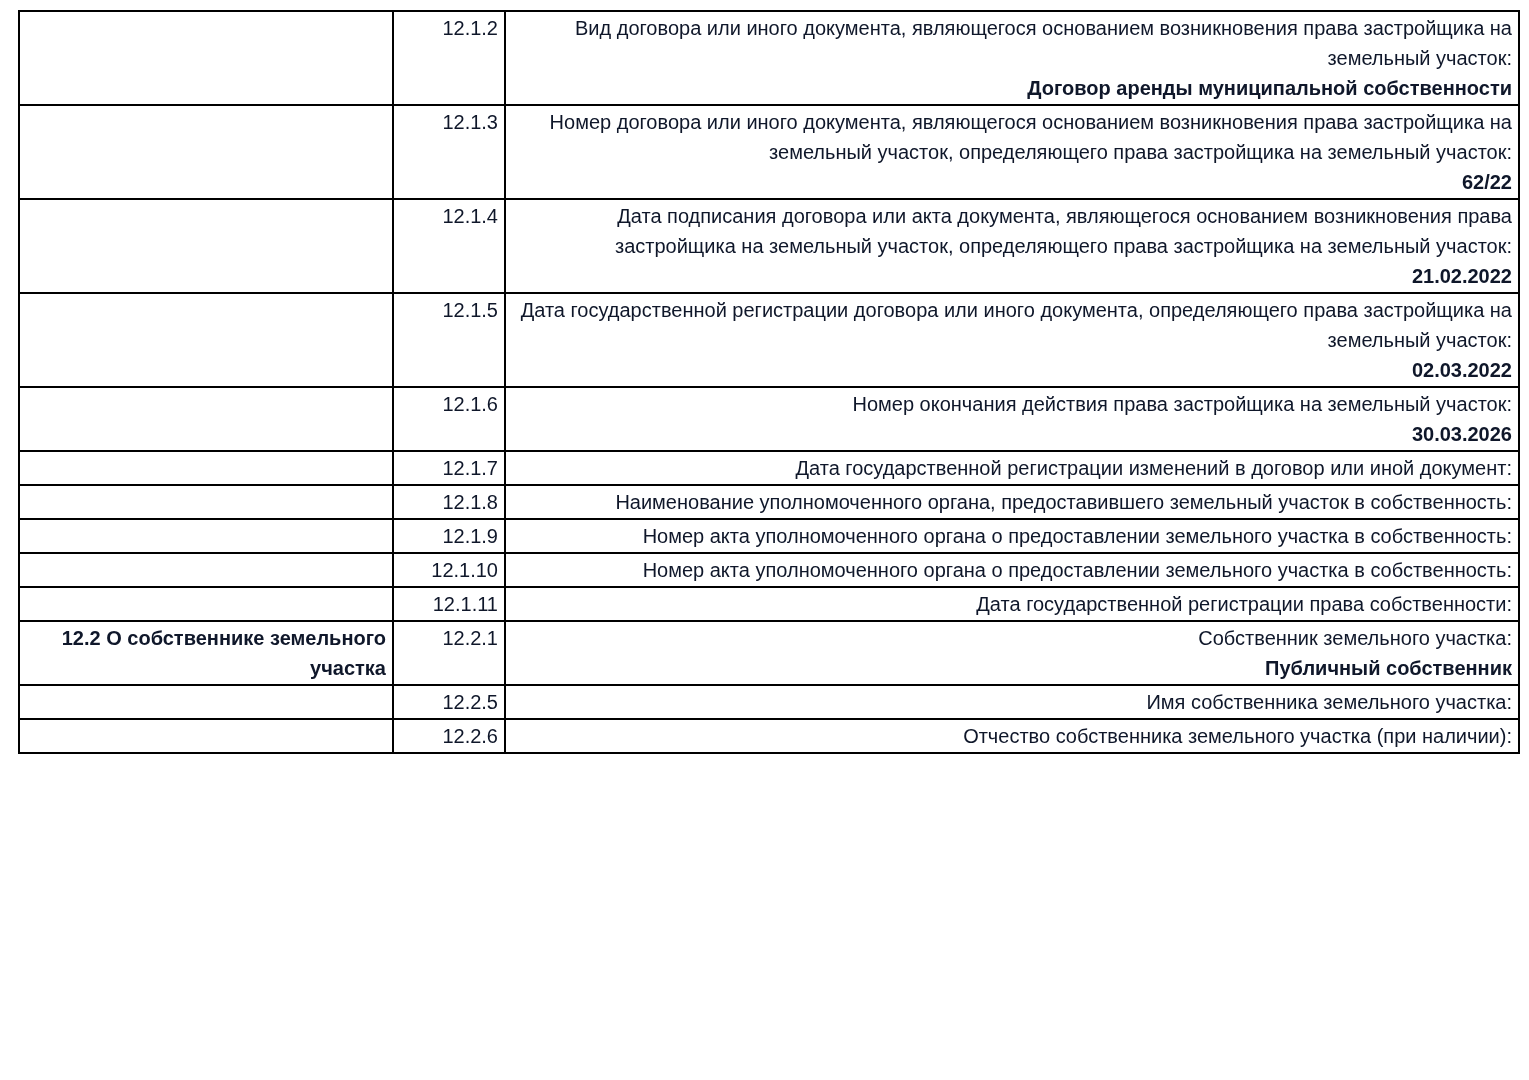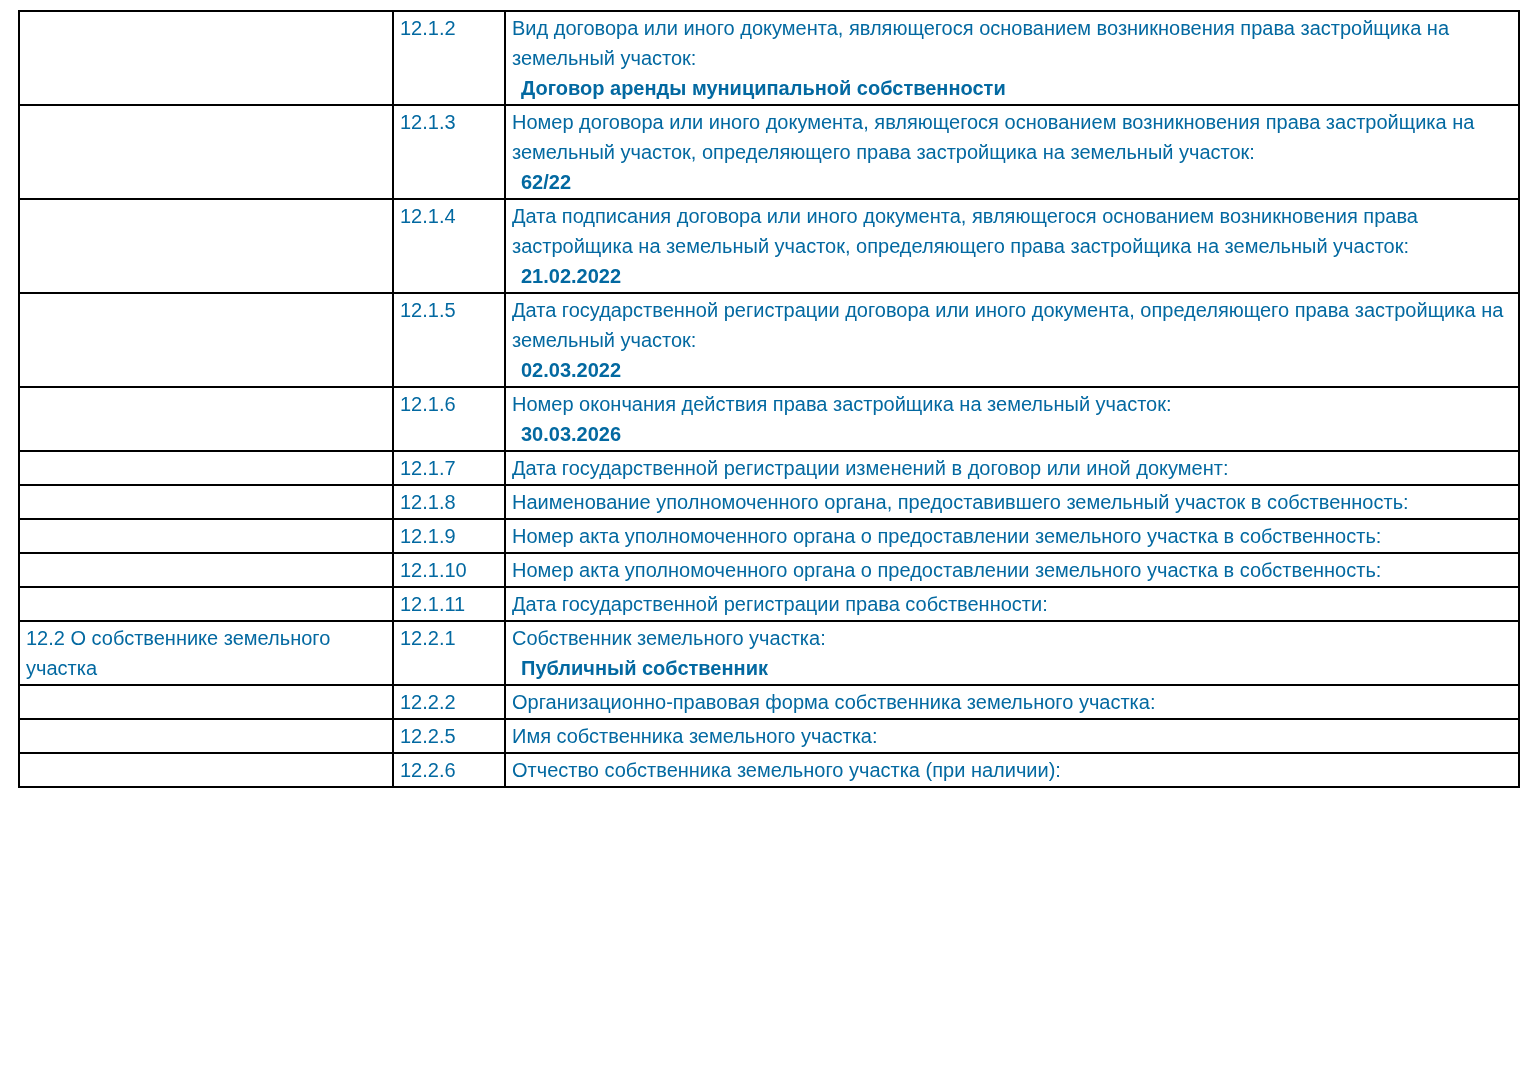--- a/index.html
+++ b/index.html
@@ -7,37 +7,39 @@
     padding: 0;
     background: #ffffff;
   }
   .page {
     width: 1529px;
     height: 880px;
     box-sizing: border-box;
     padding: 10px 18px;
     background: #ffffff;
     font-family: "Liberation Sans", "DejaVu Sans", sans-serif;
-    color: #0369a1;
+    color: #0f172a;
+    text-align: right;
   }
   table.decl-table {
     border-collapse: collapse;
     width: 1492px;
     table-layout: fixed;
     font-size: 20px;
     line-height: 1.5;
   }
   table.decl-table td {
     border: 2px solid #000000;
     padding: 1px 6px;
     vertical-align: top;
     word-wrap: break-word;
   }
   td.col-section {
     width: 360px;
+    font-weight: bold;
   }
   td.col-code {
     width: 98px;
     vertical-align: middle;
   }
   td.col-desc {
     width: 1000px;
   }
   .field-value {
     display: block;
@@ -66,21 +68,21 @@
     <td class="col-desc">
       <span class="field-label">Номер договора или иного документа, являющегося основанием возникновения права застройщика на земельный участок, определяющего права застройщика на земельный участок:</span>
       <span class="field-value">62/22</span>
     </td>
   </tr>
 
   <tr>
     <td class="col-section"></td>
     <td class="col-code">12.1.4</td>
     <td class="col-desc">
-      <span class="field-label">Дата подписания договора или иного документа, являющегося основанием возникновения права застройщика на земельный участок, определяющего права застройщика на земельный участок:</span>
+      <span class="field-label">Дата подписания договора или акта документа, являющегося основанием возникновения права застройщика на земельный участок, определяющего права застройщика на земельный участок:</span>
       <span class="field-value">21.02.2022</span>
     </td>
   </tr>
 
   <tr>
     <td class="col-section"></td>
     <td class="col-code">12.1.5</td>
     <td class="col-desc">
       <span class="field-label">Дата государственной регистрации договора или иного документа, определяющего права застройщика на земельный участок:</span>
       <span class="field-value">02.03.2022</span>
@@ -143,28 +145,20 @@
 
   <tr>
     <td class="col-section">12.2 О собственнике земельного участка</td>
     <td class="col-code">12.2.1</td>
     <td class="col-desc">
       <span class="field-label">Собственник земельного участка:</span>
       <span class="field-value">Публичный собственник</span>
     </td>
   </tr>
 
-  <tr>
-    <td class="col-section"></td>
-    <td class="col-code">12.2.2</td>
-    <td class="col-desc">
-      <span class="field-label">Организационно-правовая форма собственника земельного участка:</span>
-      
-    </td>
-  </tr>
 
 
 
   <tr>
     <td class="col-section"></td>
     <td class="col-code">12.2.5</td>
     <td class="col-desc">
       <span class="field-label">Имя собственника земельного участка:</span>
       
     </td>

